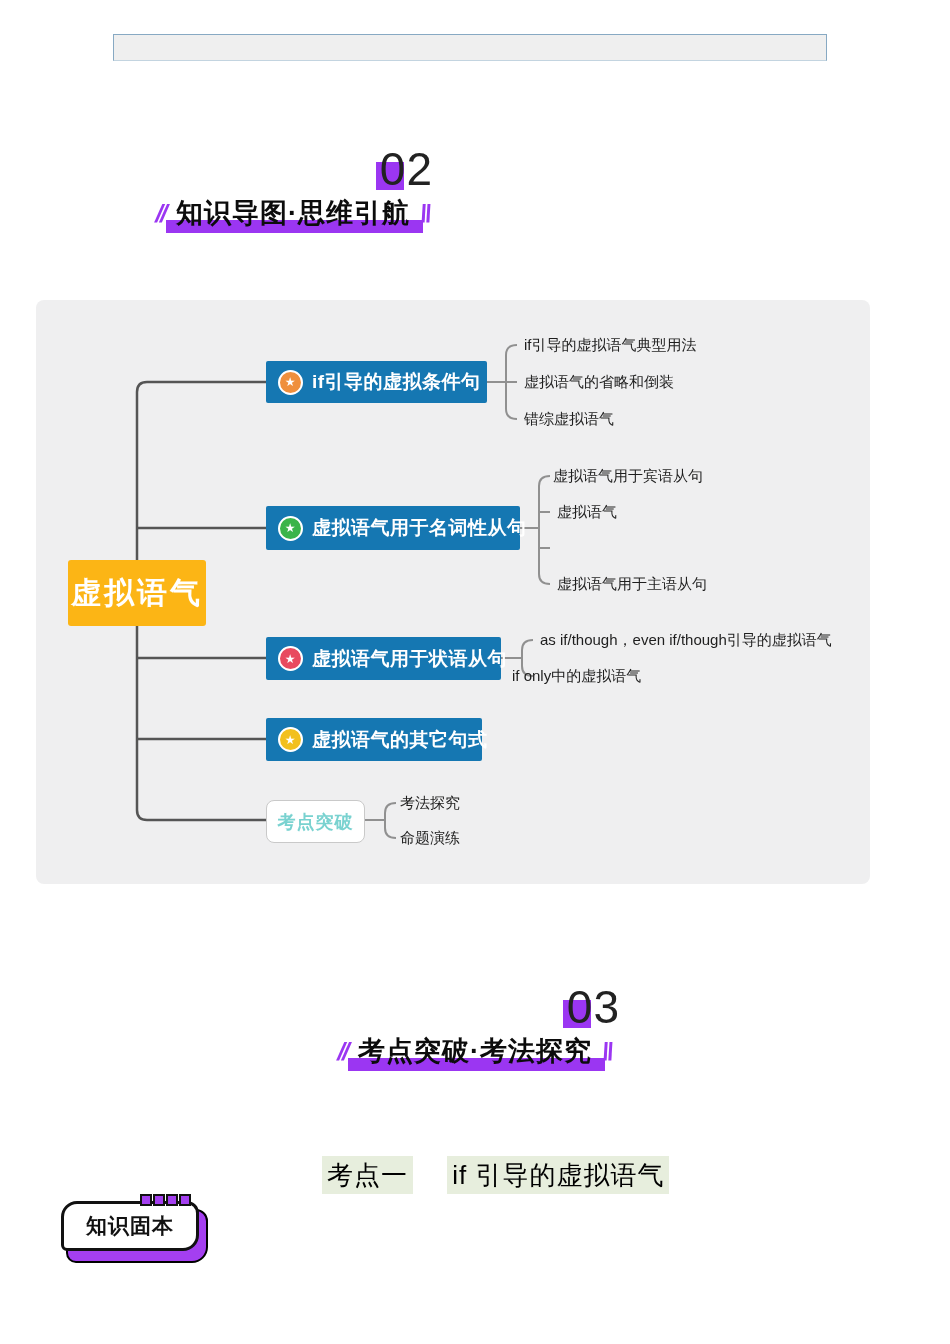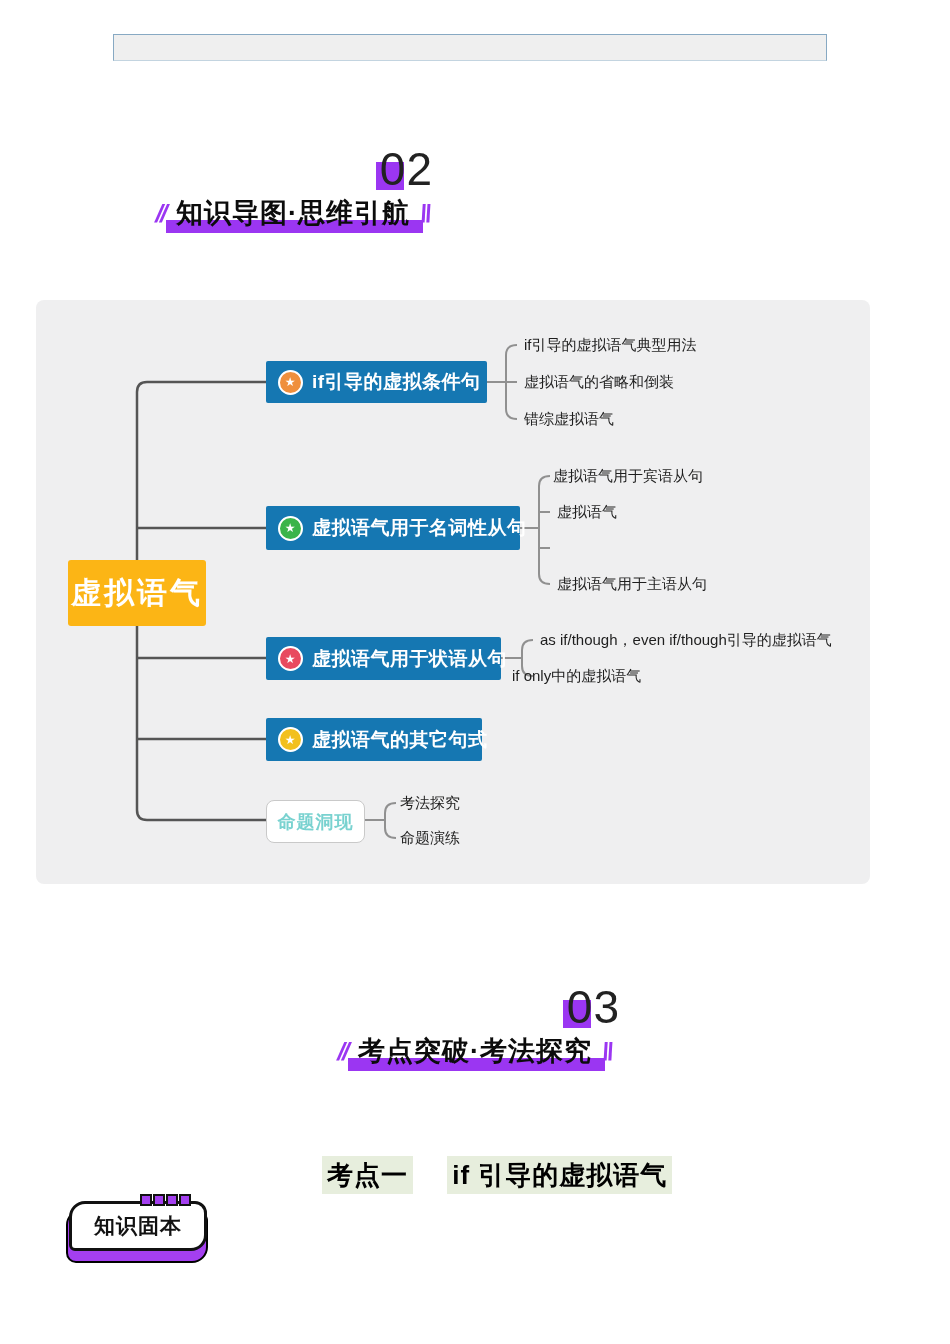--- a/index.html
+++ b/index.html
@@ -75,33 +75,33 @@
     background:#fff;border:1px solid #c9c9c9;border-radius:8px;
     color:#79d2d0;font-weight:800;font-size:18px;
     display:flex;align-items:center;justify-content:center;letter-spacing:1px;
   }
   .leaf{
     position:absolute;transform:translateY(-50%);
     font-size:15px;font-weight:400;color:#1e1e1e;white-space:nowrap;
   }
   
   .kaodian{
-    position:absolute;left:322px;top:1158px;font-size:26px;font-weight:700;
+    position:absolute;left:322px;top:1158px;font-size:26px;font-weight:400;
     color:#000;white-space:nowrap;letter-spacing:1px;
   }
   .kaodian .hl{background:#e7eedd;padding:4px 5px;}
   .kaodian .hl2{margin-left:26px;}
   
   .badge{position:absolute;left:57px;top:1201px;width:138px;height:50px;}
   .badge-shadow{
     position:absolute;left:9px;top:8px;width:100%;height:100%;
     background:#a43ff0;border:2px solid #000;border-radius:16px 12px 16px 10px;
   }
   .badge-main{
-    position:absolute;left:12px;top:0;width:100%;height:100%;box-sizing:border-box;
+    position:absolute;left:4px;top:0;width:100%;height:100%;box-sizing:border-box;
     background:#fff;border:3px solid #111;border-radius:16px 12px 16px 6px;
     display:flex;align-items:center;justify-content:center;
     font-size:21px;font-weight:800;letter-spacing:1px;
   }
   .badge-sq{
     position:absolute;width:8px;height:8px;background:#a43ff0;
     border:2px solid #111;top:-7px;z-index:2;
   }
   .sq1{left:83px;} .sq2{left:96px;} .sq3{left:109px;} .sq4{left:122px;}
 </style>
@@ -165,21 +165,21 @@
   </div>
   <div class="bnode b2">
     <span class="nicon icon-2">★</span>
     <span>虚拟语气用于状语从句</span>
   </div>
   <div class="bnode b3">
     <span class="nicon icon-3">★</span>
     <span>虚拟语气的其它句式</span>
   </div>
 
-  <div class="extra-node">命题洞现</div>
+  <div class="extra-node">考点突破</div>
 
   <div class="leaf" style="left:488px;top:45px;">if引导的虚拟语气典型用法</div>
   <div class="leaf" style="left:488px;top:82px;">虚拟语气的省略和倒装</div>
   <div class="leaf" style="left:488px;top:119px;">错综虚拟语气</div>
 
   <div class="leaf" style="left:517px;top:176px;">虚拟语气用于宾语从句</div>
   <div class="leaf" style="left:521px;top:212px;">虚拟语气</div>
   <div class="leaf" style="left:521px;top:284px;">虚拟语气用于主语从句</div>
 
   <div class="leaf" style="left:504px;top:340px;">as if/though，even if/though引导的虚拟语气</div>

